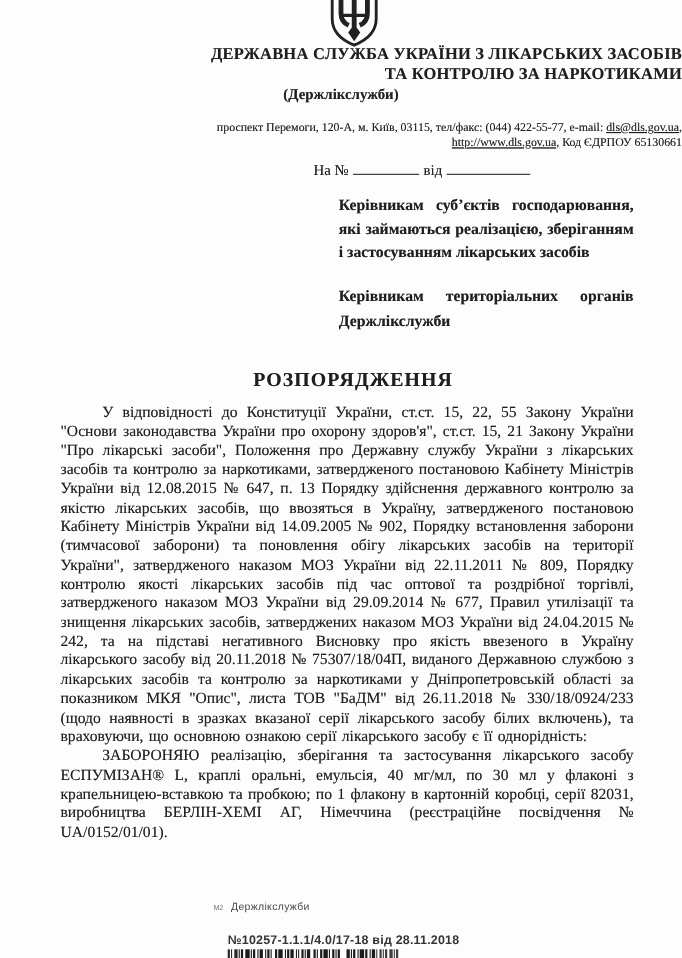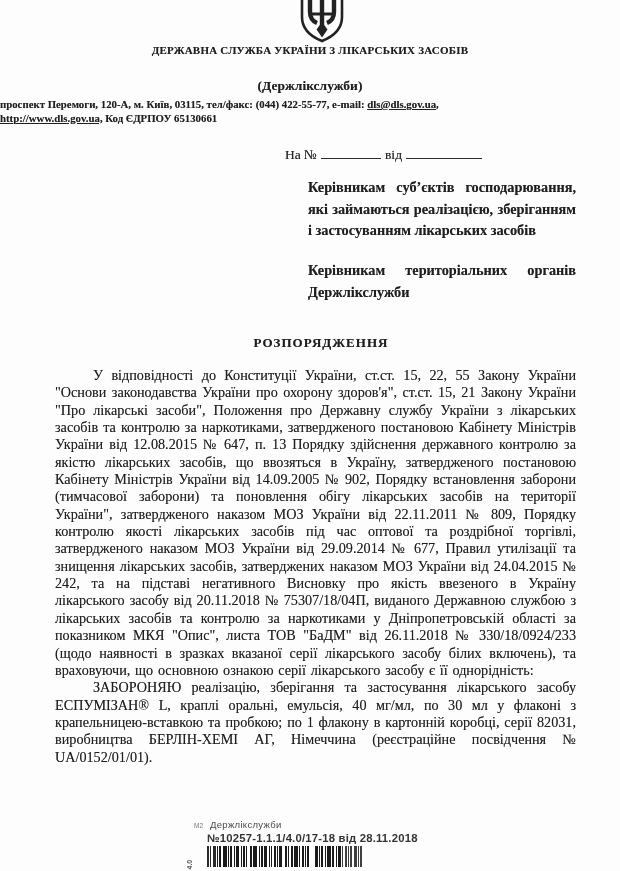--- a/index.html
+++ b/index.html
@@ -10,30 +10,30 @@
     background:#fdfdfd;
     overflow:hidden;
     font-family:"Liberation Serif", serif;
     color:#1f1f1f;
     text-shadow:0 0 .4px rgba(0,0,0,.45);
   }
   
   .emblem{position:absolute;left:297px;top:-17px;width:50px;height:60px;}
   .org-title{
     position:absolute;top:42px;left:0;width:100%;
-    text-align:center;font-weight:bold;font-size:11px;line-height:17.5px;
+    text-align:right;font-weight:bold;font-size:15px;line-height:17.5px;
     letter-spacing:.2px;
   }
   .org-short{
     position:absolute;top:78px;left:0;width:100%;
     text-align:center;font-weight:bold;font-size:13.5px;
   }
   .address{
-    position:absolute;top:98px;left:0;width:100%;
-    text-align:left;font-size:10.8px;line-height:13.5px;font-weight:bold;
+    position:absolute;top:110px;left:0;width:100%;
+    text-align:right;font-size:10.8px;line-height:13.5px;
   }
   .address .lnk{text-decoration:underline;}
   
   .ref-line{
     position:absolute;top:146px;left:285px;
     font-size:13.5px;white-space:nowrap;
   }
   .blank{
     display:inline-block;border-bottom:1px solid #2a2a2a;height:12px;
     vertical-align:baseline;margin:0 4px;
@@ -45,40 +45,40 @@
     position:absolute;left:308px;width:268px;
     font-weight:bold;font-size:14.3px;line-height:21.5px;
     text-align:justify;
   }
   .addressee.first{top:177px;}
   .addressee.second{top:260px;}
   
   .doc-title{
     position:absolute;top:335px;left:0;width:100%;
     text-align:center;padding-left:22px;box-sizing:border-box;
-    font-weight:bold;font-size:13px;letter-spacing:1px;
+    font-weight:bold;font-size:18px;letter-spacing:1px;
   }
   
   .body-text{
     position:absolute;top:367px;left:55px;width:521px;
     font-size:14.2px;line-height:17.35px;text-align:justify;
   }
   .body-text p{margin:0;text-indent:38px;word-spacing:1.2px;}
   
   .stamp{
     position:absolute;left:190px;top:820px;
     font-family:"Liberation Sans", sans-serif;color:#3c3c3c;
     text-shadow:none;
   }
   .stamp-row1{font-size:9.5px;line-height:10px;color:#4a4a4a;}
   .stamp-row1 .m-code{font-size:6.5px;color:#777;margin-right:7px;}
   .stamp-row1 .org{letter-spacing:.3px;}
   .stamp-row1{padding-left:4px;}
   .stamp-row2{
-    padding-left:17px;margin-top:1px;
+    padding-left:17px;margin-top:18px;
     font-size:11.3px;font-weight:bold;color:#333;letter-spacing:.2px;
   }
   .stamp-row3{display:flex;align-items:flex-start;margin-top:2px;}
   .side-code{
     width:12px;height:21px;font-size:7px;color:#555;font-weight:bold;
     transform:rotate(-90deg) translate(-7px,0);transform-origin:center;
   }
   .barcode{display:inline-block;height:21px;white-space:nowrap;font-size:0;margin-left:5px;}
   .barcode i{display:inline-block;height:100%;background:#1b1b1b;}
   .barcode i:nth-child(n+40){background:#3f3f3f;}
@@ -95,20 +95,21 @@
       <path d="M12 7 V29 q0 8 7 11" stroke="#222" stroke-width="4.4" fill="none"></path>
       <path d="M36 7 V29 q0 8 -7 11" stroke="#222" stroke-width="4.4" fill="none"></path>
       <path d="M24 5 V42" stroke="#222" stroke-width="4.4" fill="none"></path>
       <path d="M13 31 H35" stroke="#222" stroke-width="3" fill="none"></path>
       <path d="M24 39 l5.5 7.5 -5.5 8 -5.5 -8 Z" fill="#222"></path>
     </svg>
   </div>
 
   <div class="org-title">
     <div>ДЕРЖАВНА СЛУЖБА УКРАЇНИ З ЛІКАРСЬКИХ ЗАСОБІВ</div>
+    <div>ТА КОНТРОЛЮ ЗА НАРКОТИКАМИ</div>
   </div>
   <div class="org-short">(Держлікслужби)</div>
 
   <div class="address">
     <span>проспект Перемоги, 120-А, м. Київ, 03115, тел/факс: (044) 422-55-77, e-mail: </span><span class="lnk">dls@dls.gov.ua</span><span>,</span><br>
     <span class="lnk">http://www.dls.gov.ua,</span><span> Код ЄДРПОУ 65130661</span>
   </div>
 
   <div class="ref-line">
     <span>На №</span><span class="blank b1"></span><span>від</span><span class="blank b2"></span>

